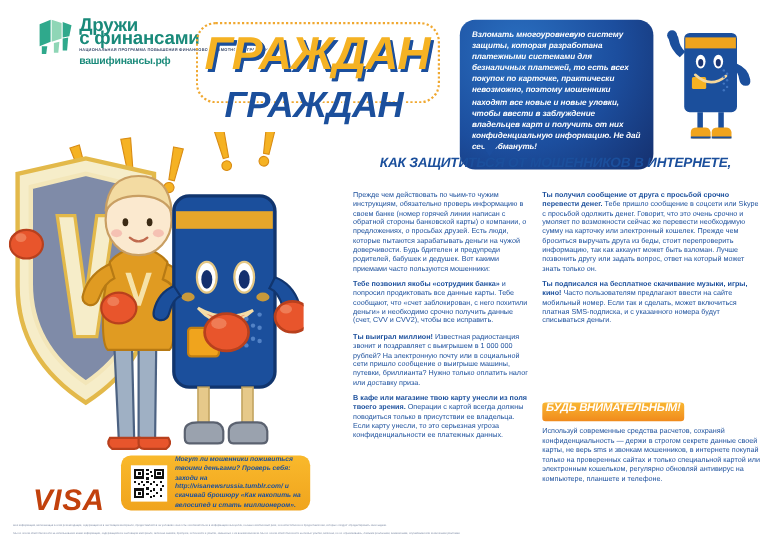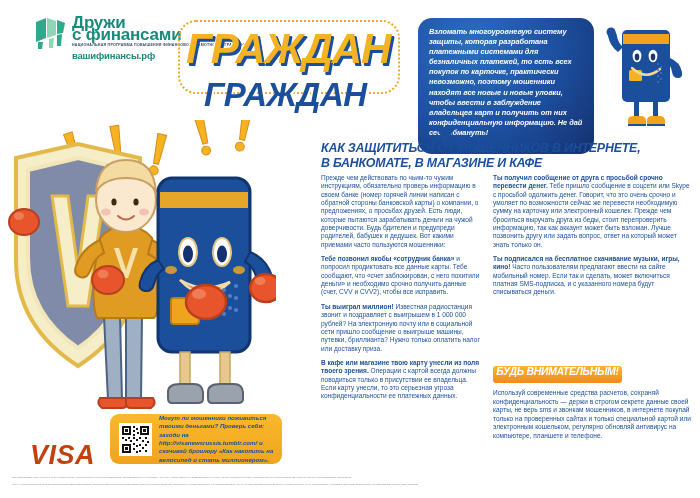--- a/index.html
+++ b/index.html
@@ -78,21 +78,21 @@
   
   .hero{position:absolute;left:8px;top:130px;width:268px;height:300px;}
 
   
   .bangs{position:absolute;left:30px;top:120px;width:260px;height:130px;pointer-events:none;}
 
   
   .headline{
     position:absolute;left:321px;top:141px;width:368px;
     font-size:12.4px;font-weight:bold;color:#1b4f9c;
-    line-height:14.6px;letter-spacing:-.2px;font-style:italic;
+    line-height:14.6px;letter-spacing:-.2px;font-style:italic;text-align:center;
   }
 
   
   .col{position:absolute;font-size:6.55px;line-height:8.35px;color:#1b4f9c;}
   .col p{margin:0 0 6px 0;}
   .col b{font-weight:bold;}
   .col-mid{left:321px;top:174px;width:162px;}
   .col-right{left:493px;top:174px;width:198px;}
 
   
@@ -328,21 +328,20 @@
         <rect x="212" y="222" width="10" height="40" fill="#e6c98a" stroke="#c4a662" stroke-width="1.5"></rect>
 
         <path d="M160 262 q0 -8 12 -8 l14 0 q8 0 9 8 l0 7 q0 4 -5 4 l-26 0 q-4 0 -4 -5 Z" fill="#9aa2ae" stroke="#5b6270" stroke-width="2"></path>
         <path d="M200 262 q0 -8 12 -8 l14 0 q8 0 9 8 l0 7 q0 4 -5 4 l-26 0 q-4 0 -4 -5 Z" fill="#9aa2ae" stroke="#5b6270" stroke-width="2"></path>
       </g>
     </svg>
   </span>
 
   <div class="headline">
     <div>КАК ЗАЩИТИТЬСЯ ОТ МОШЕННИКОВ В ИНТЕРНЕТЕ,</div>
-    <div>В БАНКОМАТЕ,  В МАГАЗИНЕ И КАФЕ</div>
   </div>
 
   <div class="col col-mid">
     <p>Прежде чем действовать по чьим-то чужим инструкциям, обязательно проверь информацию в своем банке (номер горячей линии написан с обратной стороны банковской карты) о компании, о предложениях, о просьбах друзей. Есть люди, которые пытаются зарабатывать деньги на чужой доверчивости. Будь бдителен и предупреди родителей, бабушек и дедушек. Вот какими приемами часто пользуются мошенники:</p>
     <p><b>Тебе позвонил якобы «сотрудник банка»</b><span> и попросил продиктовать все данные карты. Тебе сообщают,  что «счет заблокирован, с него похитили деньги» и необходимо срочно получить данные  (счет, CVV и CVV2), чтобы все исправить.</span></p>
     <p><b>Ты выиграл миллион!</b><span> Известная радиостанция звонит и поздравляет с выигрышем в 1 000 000 рублей? На электронную почту или в социальной сети пришло сообщение о выигрыше машины, путевки, бриллианта? Нужно только оплатить налог или доставку приза.</span></p>
     <p><b>В кафе или магазине твою карту унесли из поля твоего зрения.</b><span> Операции  с картой всегда должны поводиться только в присутствии ее владельца. Если карту унесли, то это серьезная угроза конфиденциальности ее платежных данных.</span></p>
   </div>
 
   <div class="col col-right">

